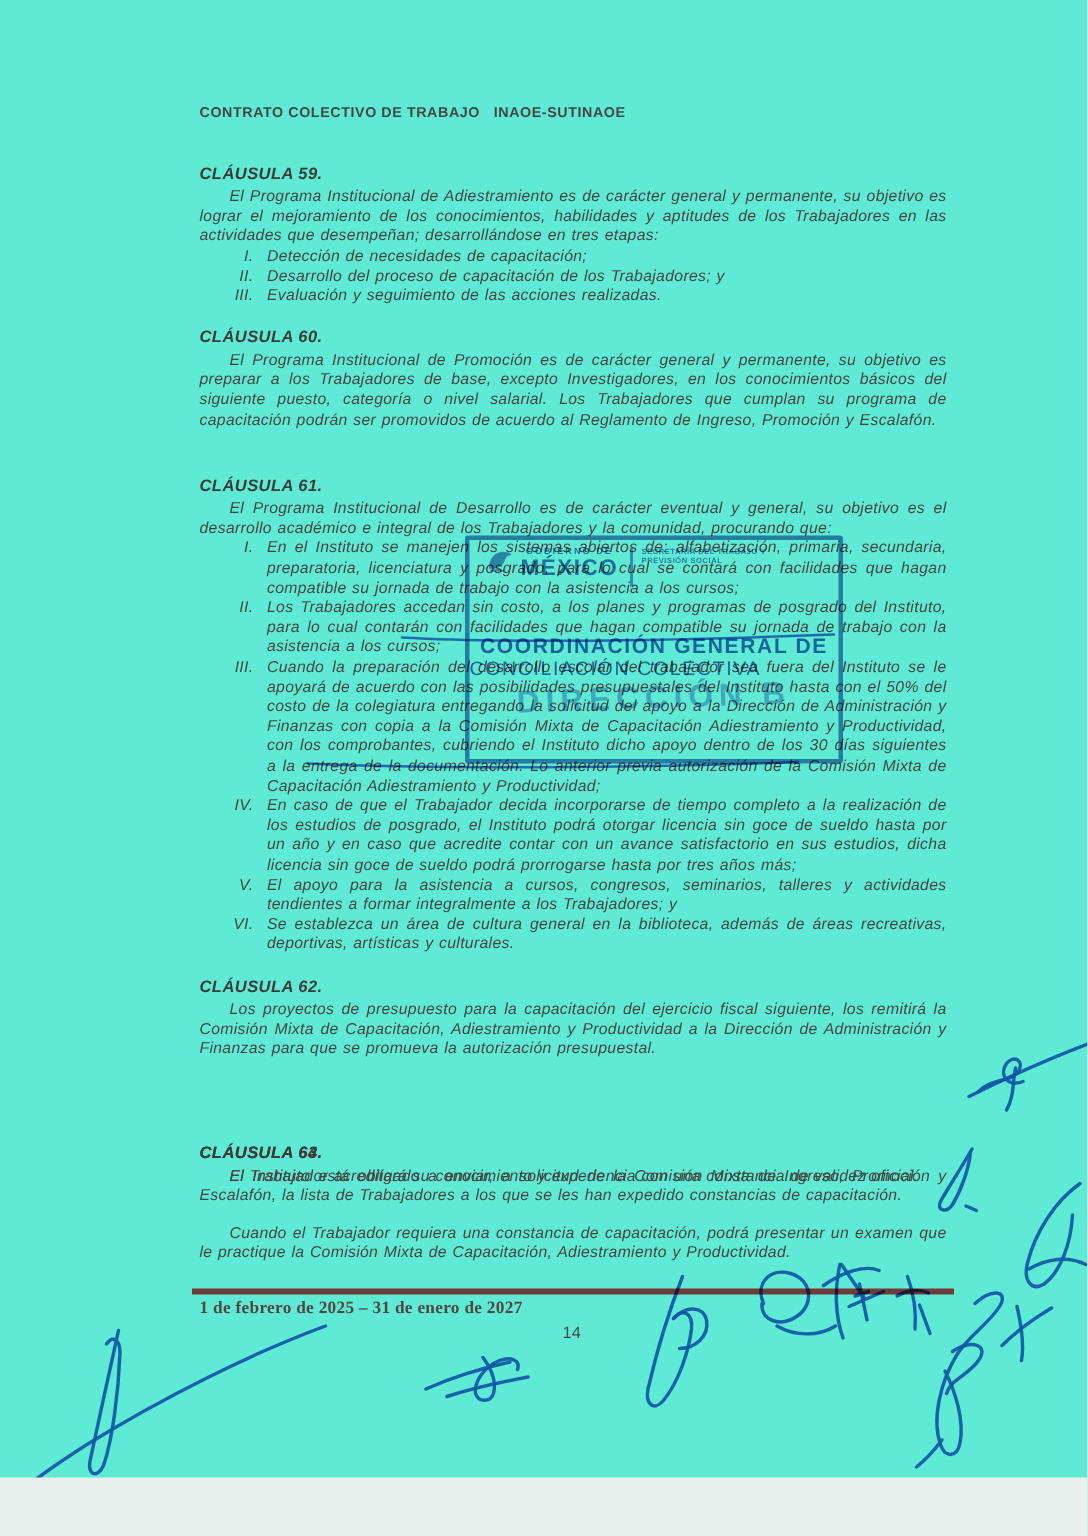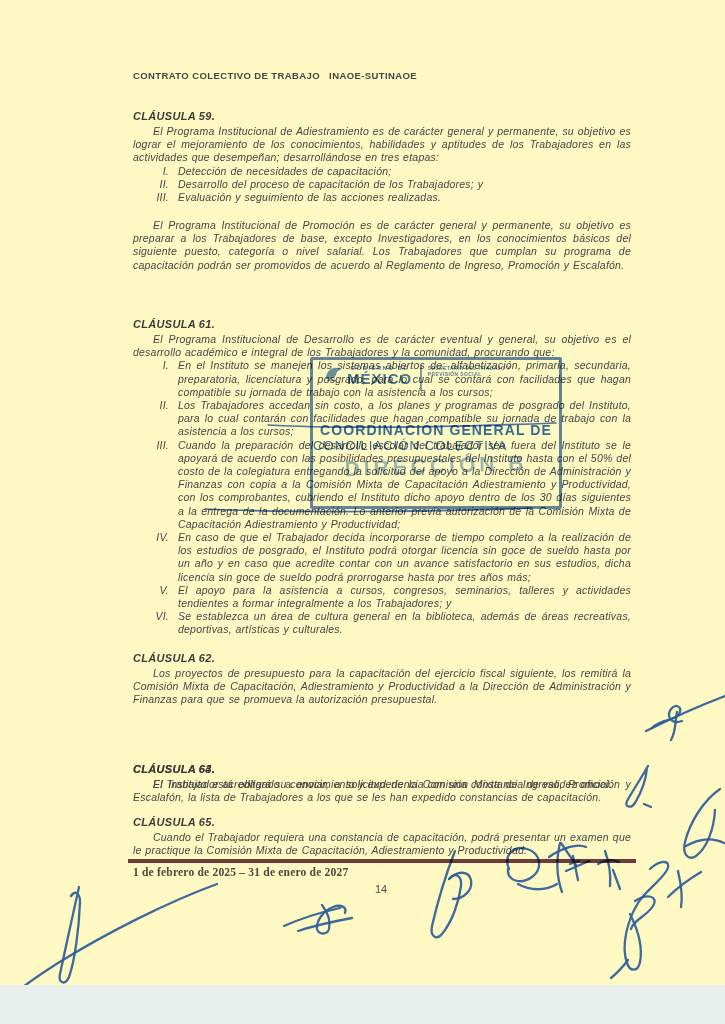--- a/index.html
+++ b/index.html
@@ -1,21 +1,21 @@
 <!DOCTYPE html>
 <html><head>
 <meta charset="utf-8">
 <style>
   html,body{margin:0;padding:0;}
   body{
     width:725px;height:1024px;position:relative;overflow:hidden;
     background:#fbfcfb;
     font-family:"Liberation Sans",sans-serif;
   }
-  .page{position:absolute;inset:0;background:#fef9c3;}
+  .page{position:absolute;inset:0;background:#5eead4;}
   .scan-strip{position:absolute;left:0;top:985px;width:725px;height:39px;background:#e9efec;border-bottom:3px solid #f7faf8;}
   .doc-header{
     position:absolute;left:133px;top:70px;
     font-size:9.5px;font-weight:bold;letter-spacing:.4px;color:#454545;white-space:pre;
   }
   .content{position:absolute;left:133px;top:0;width:498px;color:#454545;}
   .clause{position:absolute;left:0;width:498px;font-style:italic;}
   .clause h3{
     margin:0 0 2px 0;font-size:11px;line-height:13px;font-weight:bold;color:#3b3b3b;letter-spacing:.3px;
   }
@@ -71,20 +71,21 @@
         <div class="item">
           <span class="num">II.</span>
           <span class="itxt">Desarrollo del proceso de capacitación de los Trabajadores; y</span>
         </div>
         <div class="item">
           <span class="num">III.</span>
           <span class="itxt">Evaluación y seguimiento de las acciones realizadas.</span>
         </div>
       </section>
       <section class="clause" style="top: 219px;">
+        <h3>CLÁUSULA 60.</h3>
         <p>El Programa Institucional de Promoción es de carácter general y permanente, su objetivo es preparar a los Trabajadores de base, excepto Investigadores, en los conocimientos básicos del siguiente puesto, categoría o nivel salarial. Los Trabajadores que cumplan su programa de capacitación podrán ser promovidos de acuerdo al Reglamento de Ingreso, Promoción y Escalafón.</p>
       </section>
       <section class="clause" style="top: 318px;">
         <h3>CLÁUSULA 61.</h3>
         <p>El Programa Institucional de Desarrollo es de carácter eventual y general, su objetivo es el desarrollo académico e integral de los Trabajadores y la comunidad, procurando que:</p>
         <div class="item">
           <span class="num">I.</span>
           <span class="itxt">En el Instituto se manejen los sistemas abiertos de: alfabetización, primaria, secundaria, preparatoria, licenciatura y posgrado, para lo cual se contará con facilidades que hagan compatible su jornada de trabajo con la asistencia a los cursos;</span>
         </div>
         <div class="item">
@@ -114,21 +115,20 @@
       </section>
       <section class="clause" style="top: 763px;">
         <h3>CLÁUSULA 63.</h3>
         <p>El Trabajador acreditará su conocimiento y experiencia con una constancia de validez oficial.</p>
       </section>
       <section class="clause" style="top: 763px;">
         <h3>CLÁUSULA 64.</h3>
         <p>El Instituto está obligado a enviar, a solicitud de la Comisión Mixta de Ingreso, Promoción y Escalafón, la lista de Trabajadores a los que se les han expedido constancias de capacitación.</p>
       </section>
       <section class="clause" style="top: 816px;">
-        <h3>CLÁUSULA 65.</h3>
         <p>Cuando el Trabajador requiera una constancia de capacitación, podrá presentar un examen que le practique la Comisión Mixta de Capacitación, Adiestramiento y Productividad.</p>
       </section>
     </main>
 
   <div class="stamp">
     <div class="stamp-head">
       <svg width="20" height="18" viewBox="0 0 20 18">
         <path d="M3 14 C3 8 6 4 11 3 C14 2.4 17 3.5 18 5 C15.5 5 14 6.5 13.5 8.5 C13 10.5 11.5 12.5 9 13.5 C7 14.3 5 14.5 3 14 Z" fill="rgba(37,92,170,.8)"></path>
         <path d="M4 15.5 C7 15 10 15 13 15.8" stroke="rgba(37,92,170,.8)" stroke-width="1.2" fill="none"></path>
       </svg>

